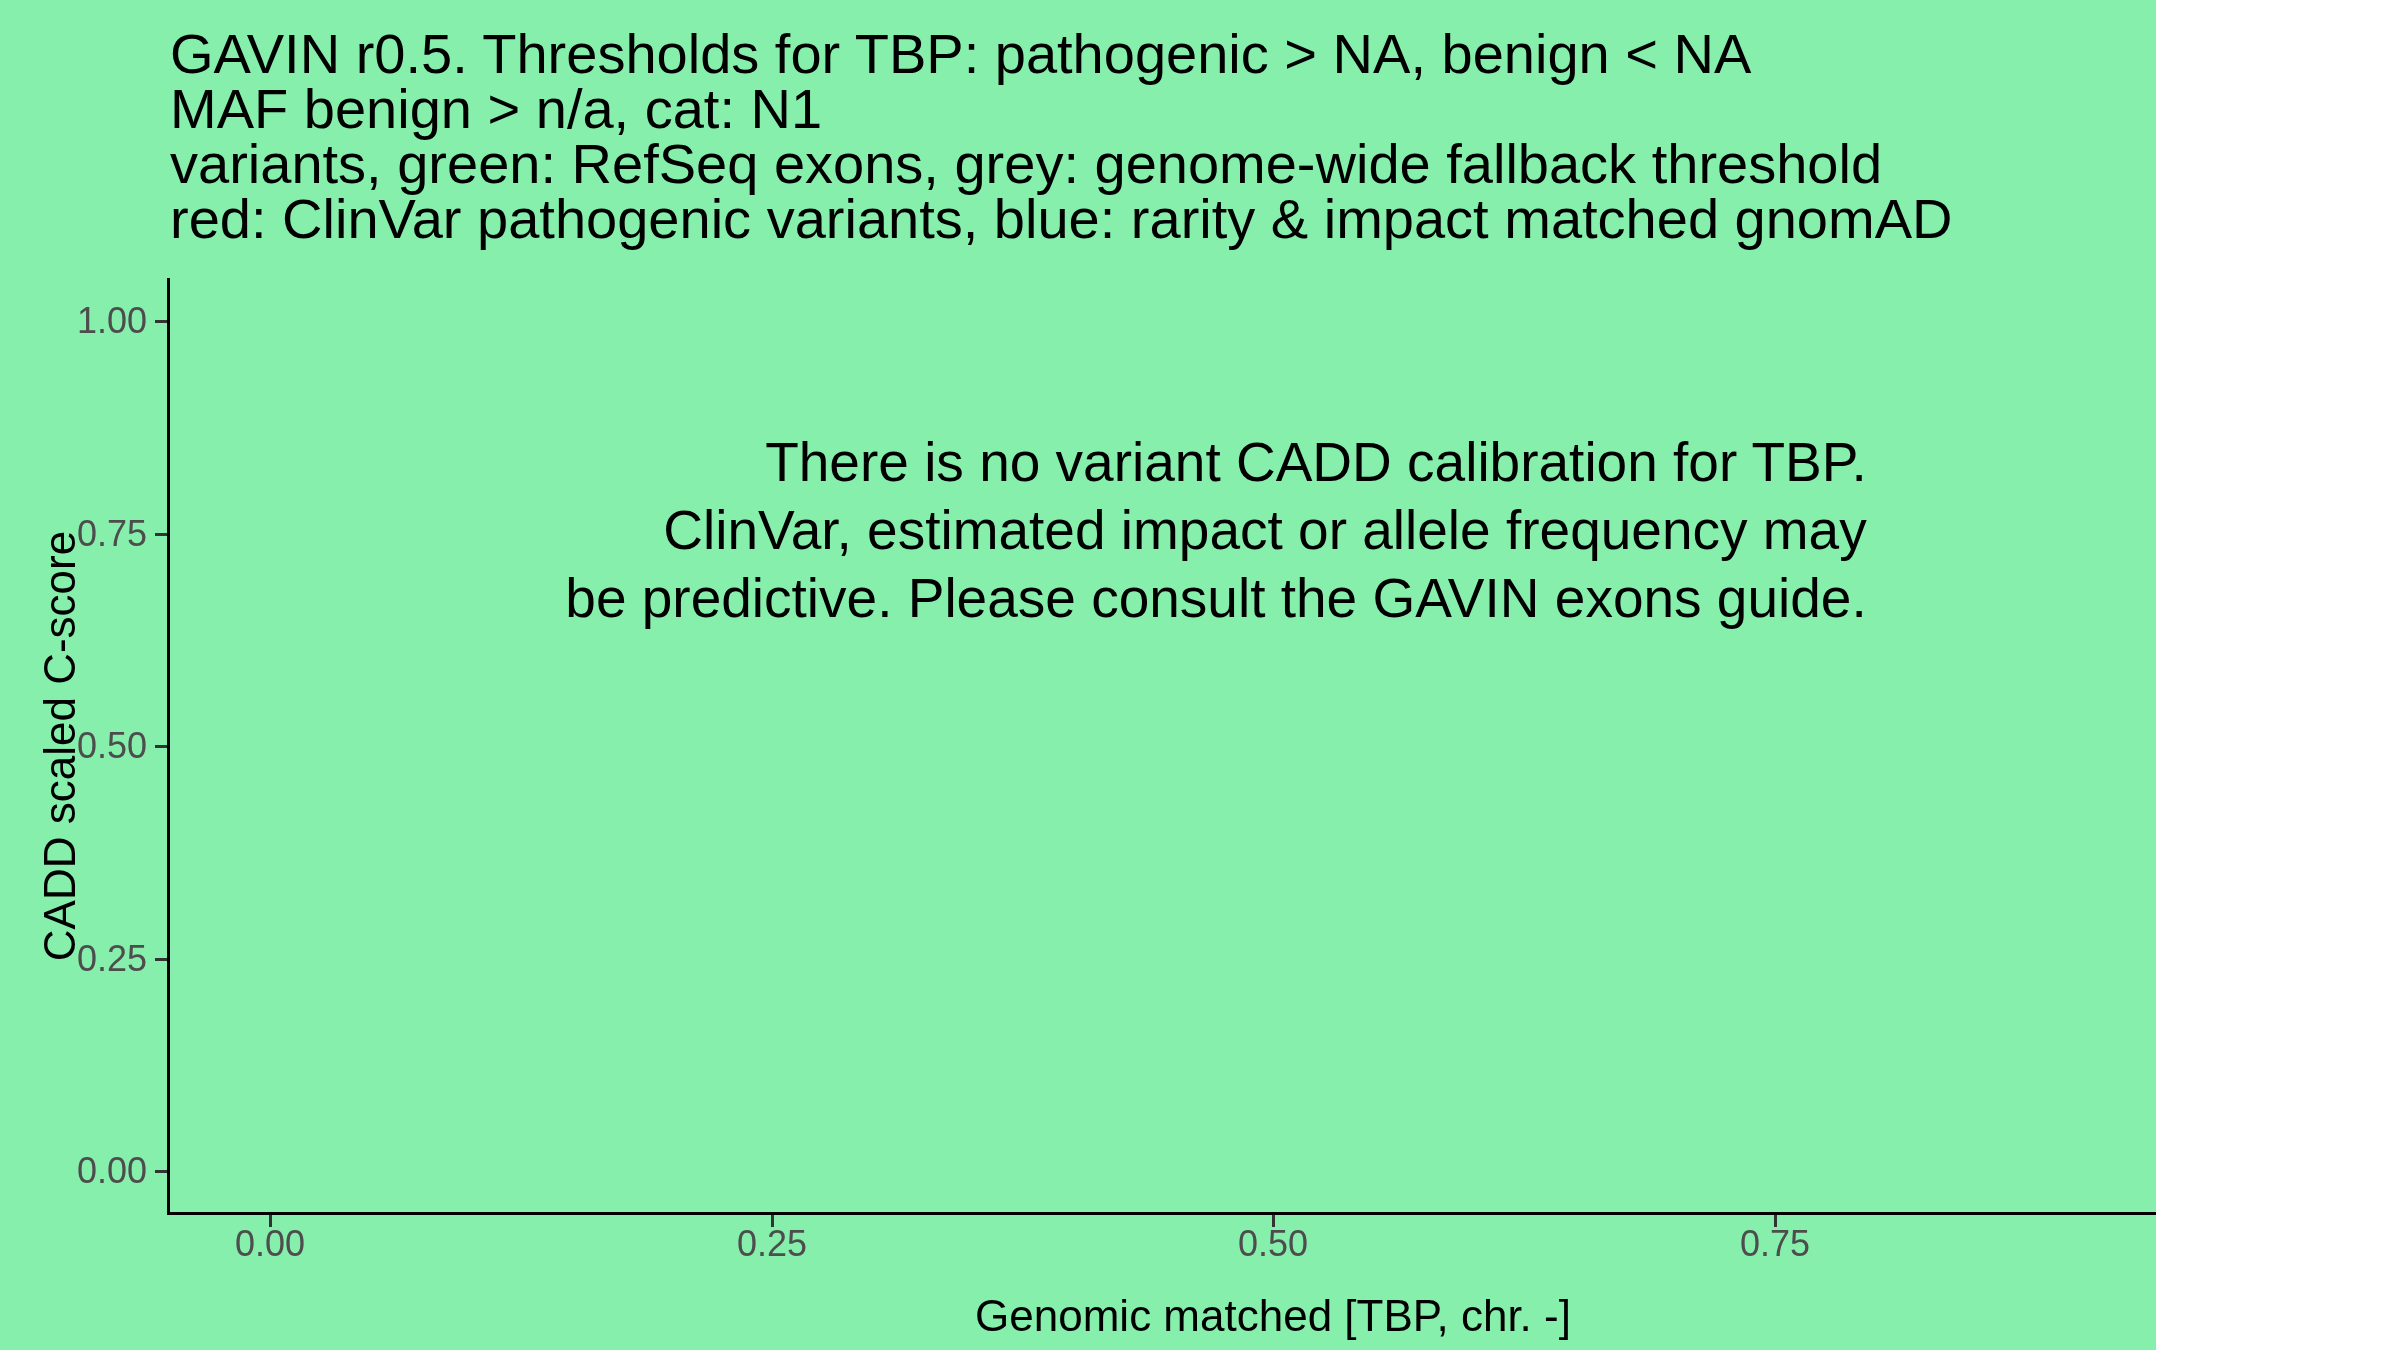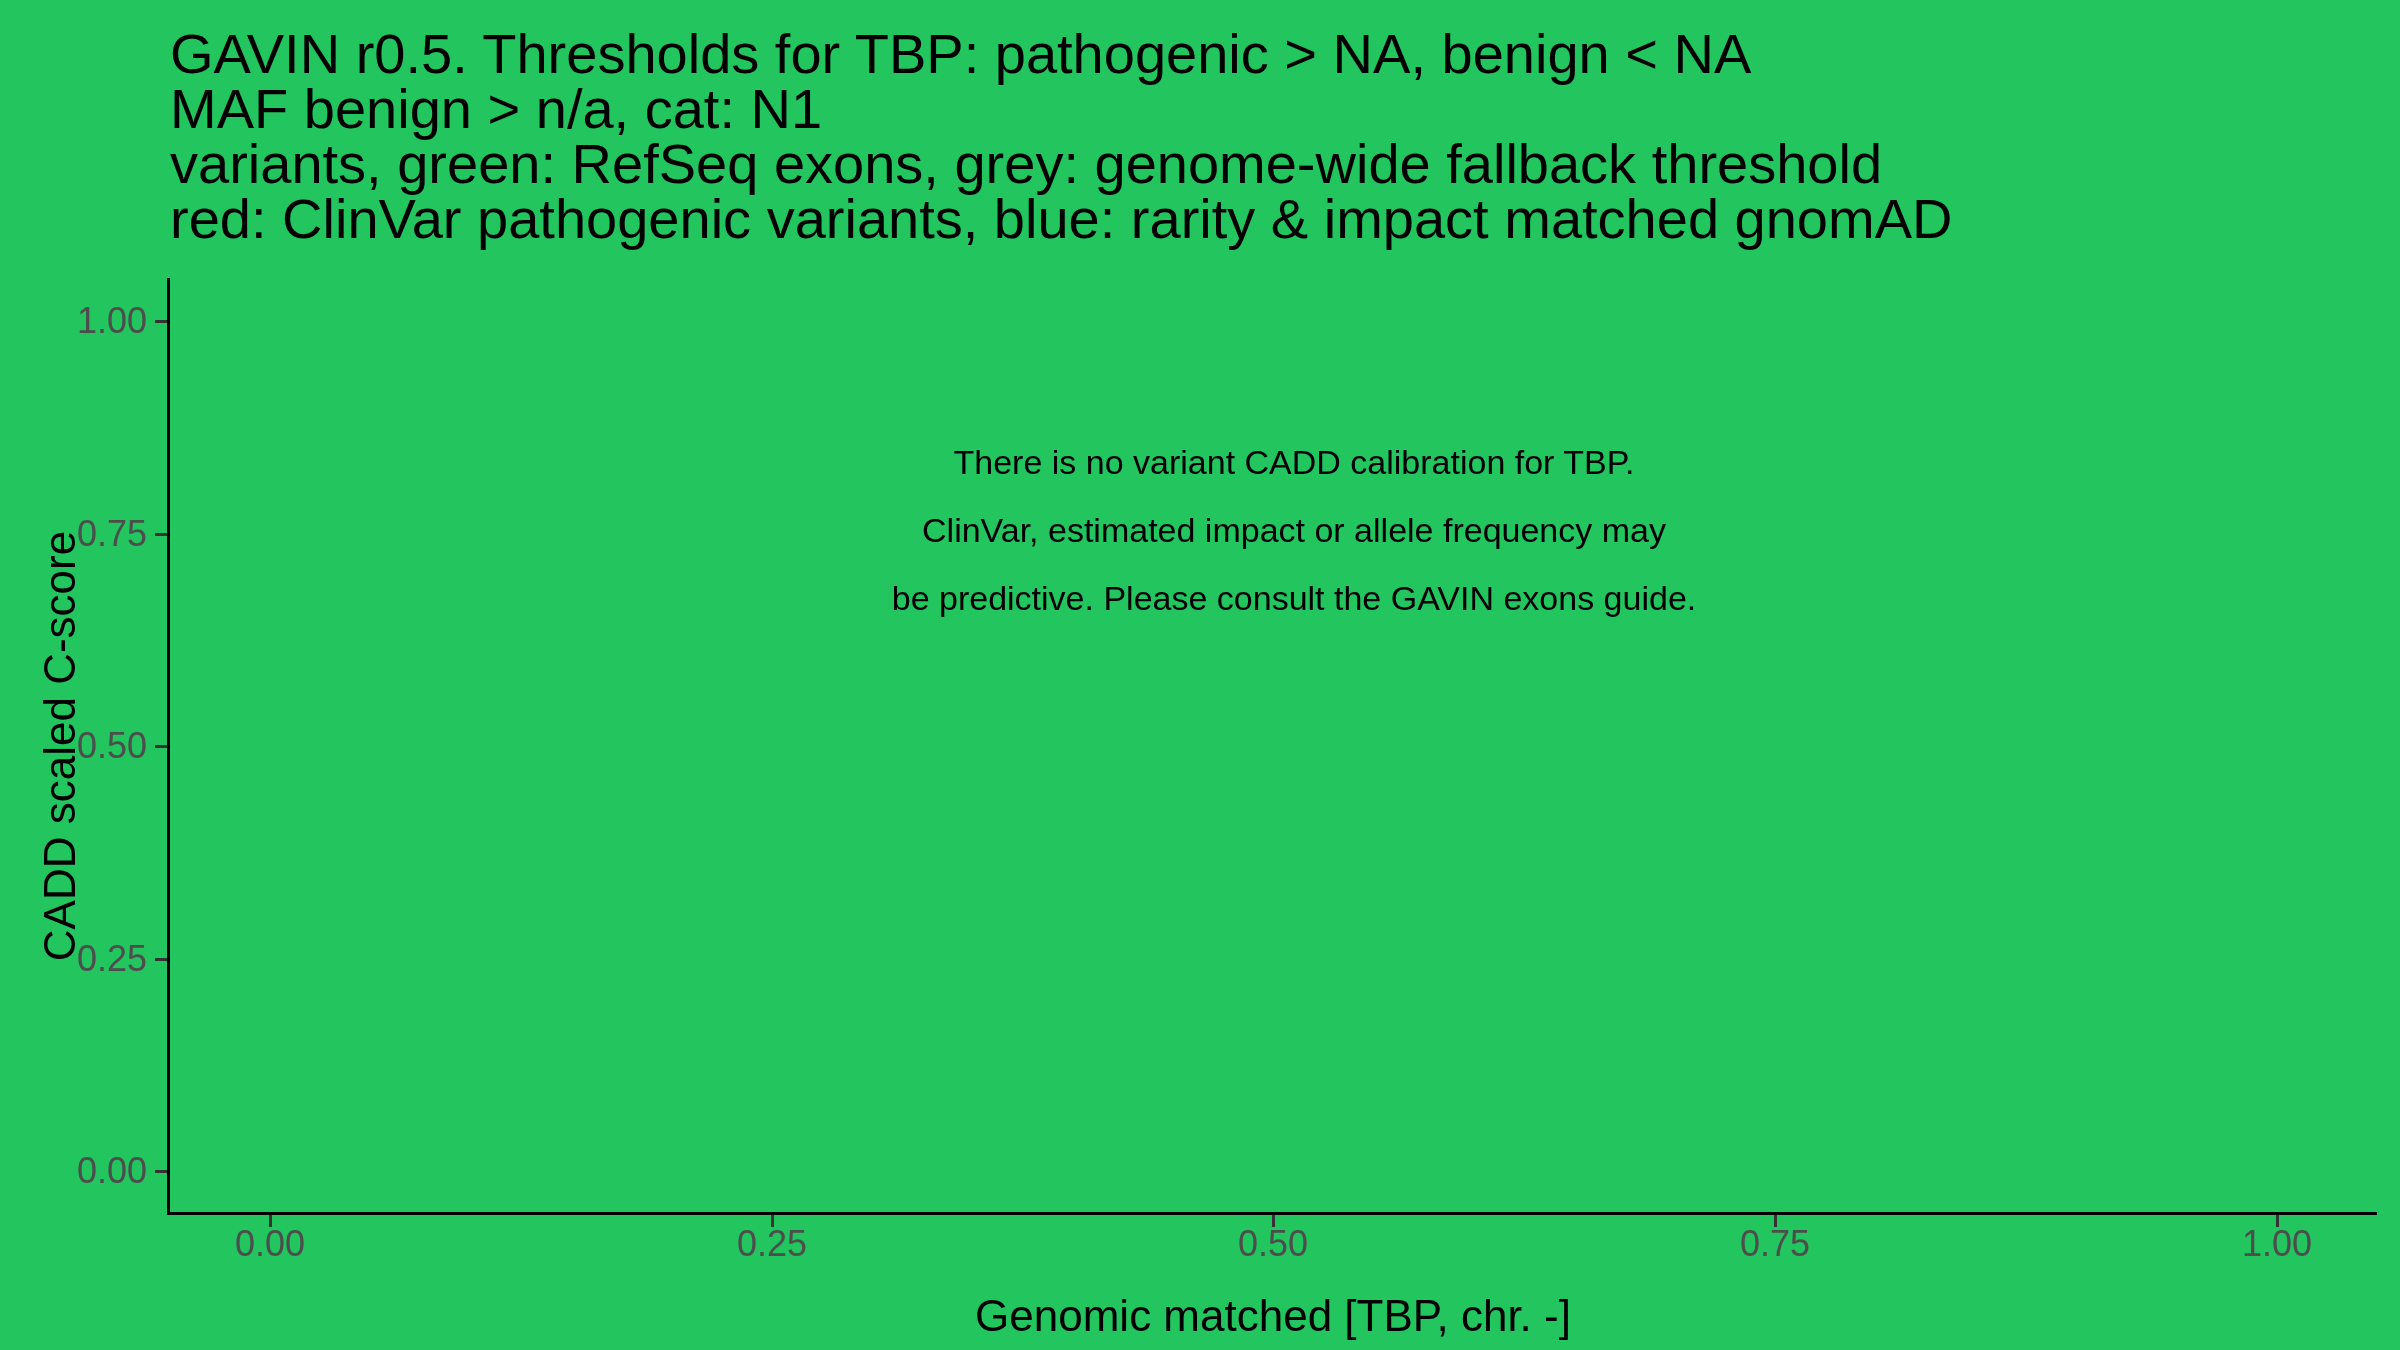--- a/index.html
+++ b/index.html
@@ -3,42 +3,43 @@
 <meta charset="utf-8">
 <style>
   html, body {
     margin: 0;
     padding: 0;
     background: #ffffff;
     font-family: "Liberation Sans", "DejaVu Sans", sans-serif;
   }
   #canvas {
     position: relative;
-    width: 2400px;
+    width: 2112px;
     height: 1350px;
-    background: #22c55e;
+    background: #86efac;
     overflow: hidden;
     color: #000000;
+    padding-left: 44px;
   }
   .plot-title {
     position: absolute;
     left: 170px;
     top: 26px;
     font-size: 56px;
     line-height: 55px;
     color: #000000;
     white-space: nowrap;
   }
   .plot-annotation {
     position: absolute;
-    left: 1294px;
+    left: 1216px;
     top: 428px;
     transform: translateX(-50%);
-    text-align: center;
-    font-size: 34px;
+    text-align: right;
+    font-size: 55px;
     line-height: 68px;
     color: #000000;
     white-space: nowrap;
   }
   .axis-line-y {
     position: absolute;
     left: 167px;
     top: 278px;
     width: 3px;
     height: 937px;

